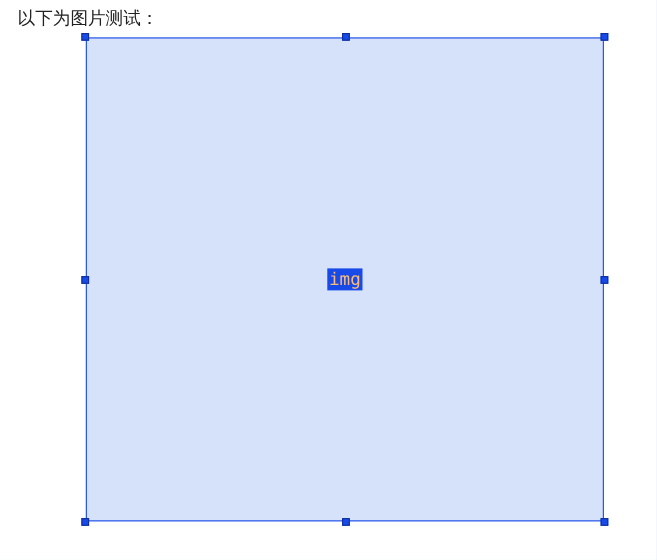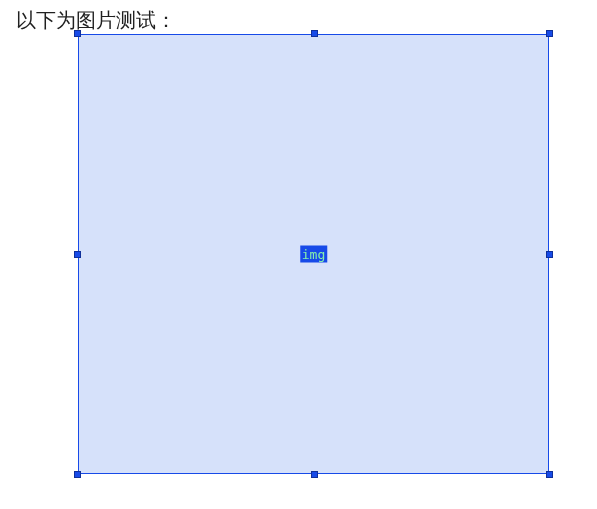--- a/index.html
+++ b/index.html
@@ -8,21 +8,21 @@
       height: 509px;
       background: #ffffff;
       font-family: "PingFang SC", "Microsoft YaHei", sans-serif;
       position: relative;
       overflow: hidden;
     }
     .heading {
       position: absolute;
       left: 16px;
       top: 7px;
-      font-size: 20px;
+      font-size: 16px;
       color: #202020;
     }
     .canvas {
       position: absolute;
       left: 74px;
       top: 30px;
       width: 479px;
       height: 448px;
     }
     .selected-box {
@@ -48,22 +48,22 @@
     .h-mr { right: 0; top: calc(50% - 3px); }
     .h-bl { left: 0; bottom: 0; }
     .h-bm { left: calc(50% - 3px); bottom: 0; }
     .h-br { right: 0; bottom: 0; }
     .tag-label {
       position: absolute;
       left: 50%;
       top: 50%;
       transform: translate(-50%, -50%);
       background: #174ae8;
-      color: #86efac;
-      font-size: 13px;
+      color: #fdba74;
+      font-size: 16px;
       line-height: 1;
       padding: 2px 2px 2px 2px;
       font-family: Menlo, Consolas, monospace;
     }
   </style>
 </head>
 <body>
 
 <div class="heading">以下为图片测试：</div>
 

